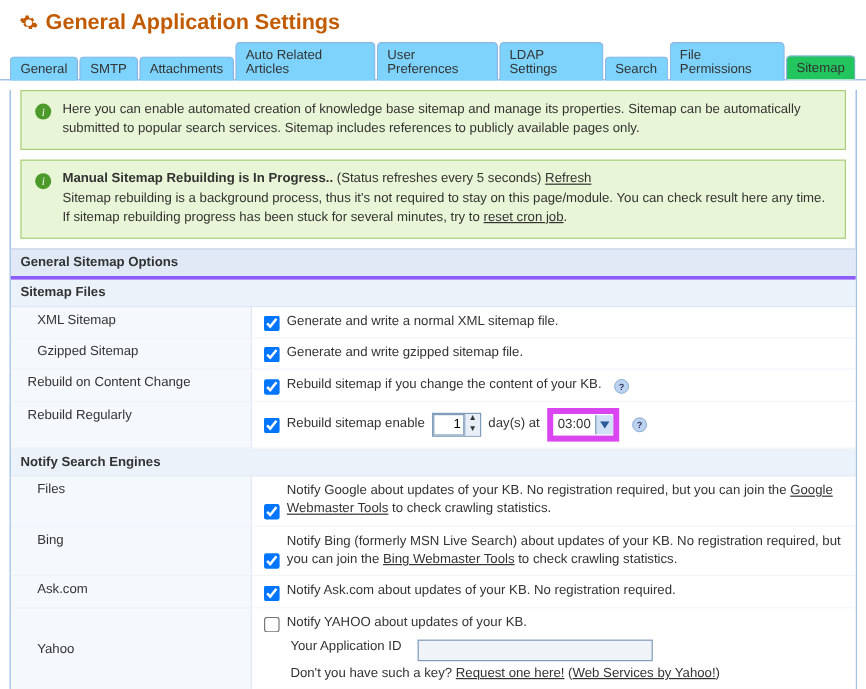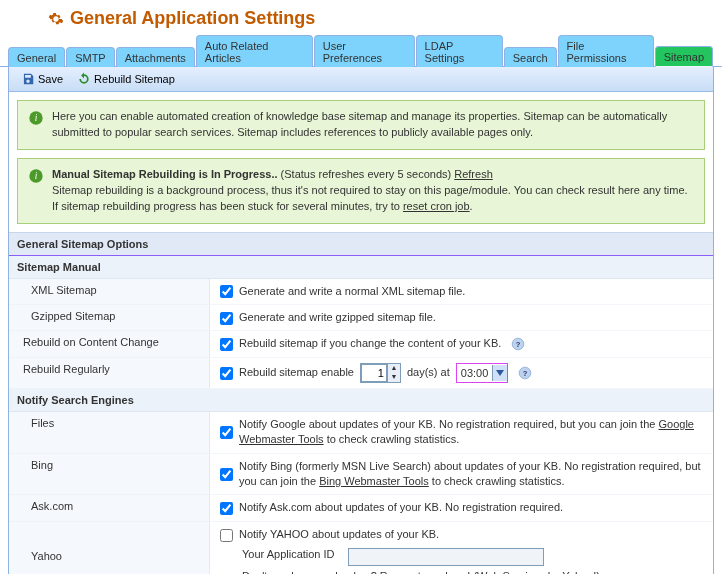--- a/index.html
+++ b/index.html
@@ -11,21 +11,20 @@
     width: 722px;
   }
   .page-title {
     color: #c25b00;
     font-size: 18px;
     font-weight: bold;
     padding: 8px 10px 6px 16px;
     display: flex;
     align-items: center;
     gap: 6px;
-    margin-left: 32px;
   }
   .page-title svg { width:16px; height:16px; }
   .tabs {
     display: flex;
     padding: 0 8px;
     border-bottom: 1px solid #8db2e3;
     align-items: flex-end;
   }
   .tab {
     padding: 4px 8px 3px 8px;
@@ -93,21 +92,21 @@
   }
   .settings-table td {
     padding: 5px 10px;
     vertical-align: top;
   }
   .section-hdr td {
     background: #e0e9f5;
     font-weight: bold;
     color: #333;
     border-top: 1px solid #c6d6eb;
-    border-bottom: 1px solid #8b5cf6;
+    border-bottom: 3px solid #8b5cf6;
     padding: 5px 8px;
   }
   .sub-hdr td {
     background: #ecf2fa;
     font-weight: bold;
     color: #333;
     padding: 5px 8px;
     border-bottom: 1px solid #dde7f4;
   }
   .label-col {
@@ -116,39 +115,39 @@
     color: #333;
     padding-left: 14px !important;
     border-right: 1px solid #e1e9f5;
     border-bottom: 1px solid #eef3fa;
   }
   .label-col.indent { padding-left: 22px !important; }
   .val-col {
     background: #fff;
     border-bottom: 1px solid #f2f5fa;
   }
-  .chk-row { display:flex; align-items:center; gap:6px; }
+  .chk-row { display:flex; align-items:flex-end; gap:6px; }
   .chk-row input[type=checkbox]{ margin:1px 0 0 0; }
   .desc { color:#333; line-height:1.4; }
   .desc a { color:#333; text-decoration: underline; }
   .help-ico {
     display:inline-block; width:14px; height:14px; vertical-align:middle;
     margin-left:4px;
   }
   .inline-ctrl input[type=text]{
     font-size:11px; padding:1px 2px; border:1px solid #7f9db9;
   }
   .num-spin {
     display:inline-flex; border:1px solid #7f9db9; height:18px; vertical-align:middle;
   }
   .num-spin input{ width:20px; border:none; font-size:11px; text-align:right; padding:0 2px;}
   .num-spin .spins{ display:flex; flex-direction:column; border-left:1px solid #7f9db9;}
   .num-spin .spins span{ width:12px; height:9px; font-size:7px; line-height:8px; text-align:center; background:#e8eef7; cursor:pointer;}
   .time-sel {
-    display:inline-flex; border:1px solid #d946ef; height:18px; vertical-align:middle; align-items:center;
+    display:inline-flex; border:5px solid #d946ef; height:18px; vertical-align:middle; align-items:center;
     background:#fff;
   }
   .time-sel span.val{ padding:0 4px; font-size:11px;}
   .time-sel .dd{ width:14px; height:16px; background:#cfe0f7; border-left:1px solid #7f9db9; display:flex; align-items:center; justify-content:center; cursor:pointer;}
   .app-id-row { display:flex; gap:13px; margin:6px 0 4px 22px;}
   .app-id-row input{ width:190px; border:1px solid #7f9db9; background:#f0f3f8; font-size:11px; padding:2px;}
   .yahoo-note{ margin:4px 0 2px 22px; color:#333;}
   .yahoo-note a{ color:#333; text-decoration:underline;}
 </style>
 </head>
@@ -168,34 +167,20 @@
     <div class="tab">Auto Related Articles</div>
     <div class="tab">User Preferences</div>
     <div class="tab">LDAP Settings</div>
     <div class="tab">Search</div>
     <div class="tab">File Permissions</div>
     <div class="tab active">Sitemap</div>
   </div>
 
 <div class="content-wrap">
 
-  <div class="toolbar">
-    <div class="tb-btn">
-      <svg viewBox="0 0 24 24">
-          <path fill="#3366aa" d="M5 3h12l4 4v14H5V3zm2 2v5h10V5H7zm5 8a3 3 0 1 0 0 6 3 3 0 0 0 0-6z"></path>
-        </svg>
-      <span>Save</span>
-    </div>
-    <div class="tb-btn">
-      <svg viewBox="0 0 24 24">
-          <path fill="#2e8b2e" d="M12 4V1L7 6l5 5V7a5 5 0 1 1-5 5H4a8 8 0 1 0 8-8z"></path>
-        </svg>
-      <span>Rebuild Sitemap</span>
-    </div>
-  </div>
 
   <div class="infobox">
     <div class="ico"><svg viewBox="0 0 24 24">
           <circle cx="12" cy="12" r="10" fill="#4c9a2a"></circle>
           <text x="12" y="17" text-anchor="middle" font-size="14" fill="#fff" font-family="Georgia" font-style="italic">i</text>
         </svg></div>
     <div>Here you can enable automated creation of knowledge base sitemap and manage its properties. Sitemap can be automatically submitted to popular search services. Sitemap includes references to publicly available pages only.</div>
   </div>
 
   <div class="infobox">
@@ -211,21 +196,21 @@
       <span>If sitemap rebuilding progress has been stuck for several minutes, try to </span><a href="#">reset cron job</a><span>.</span>
     </div>
   </div>
 
   <table class="settings-table">
     <tbody>
         <tr class="section-hdr">
           <td colspan="2">General Sitemap Options</td>
         </tr>
     <tr class="sub-hdr">
-          <td colspan="2">Sitemap Manual</td>
+          <td colspan="2">Sitemap Files</td>
         </tr>
 
     <tr>
       <td class="label-col indent">XML Sitemap</td>
       <td class="val-col">
             <div class="chk-row">
         <input type="checkbox" checked="" style="">
         <span class="desc">Generate and write a normal XML sitemap file.</span>
       </div>
           </td>

